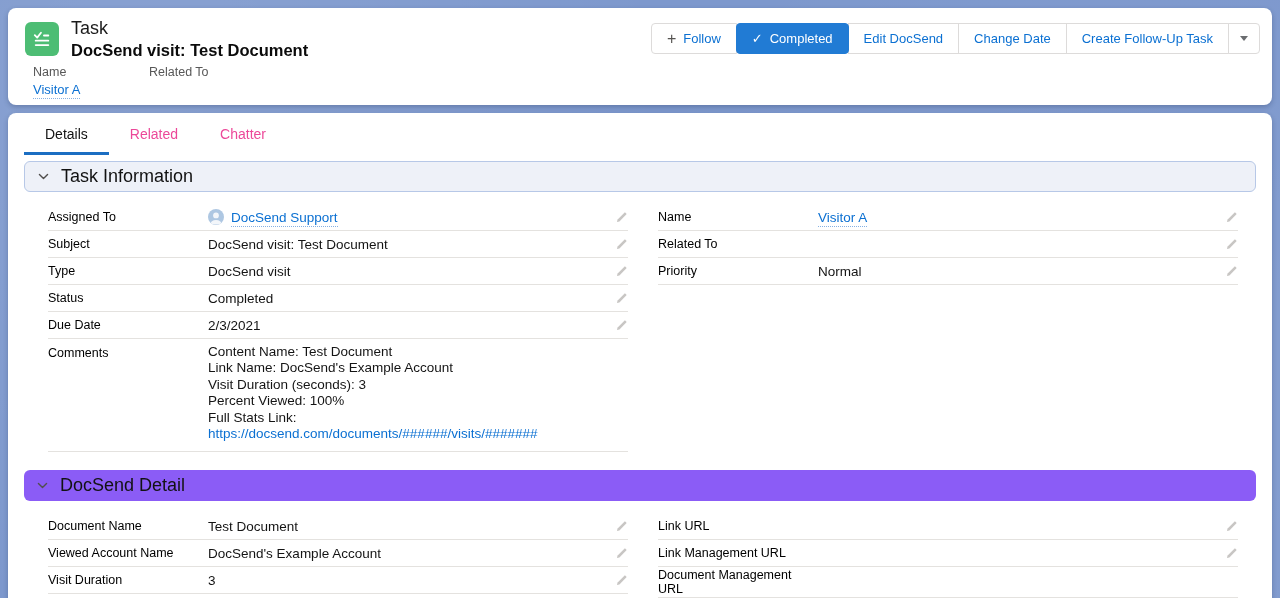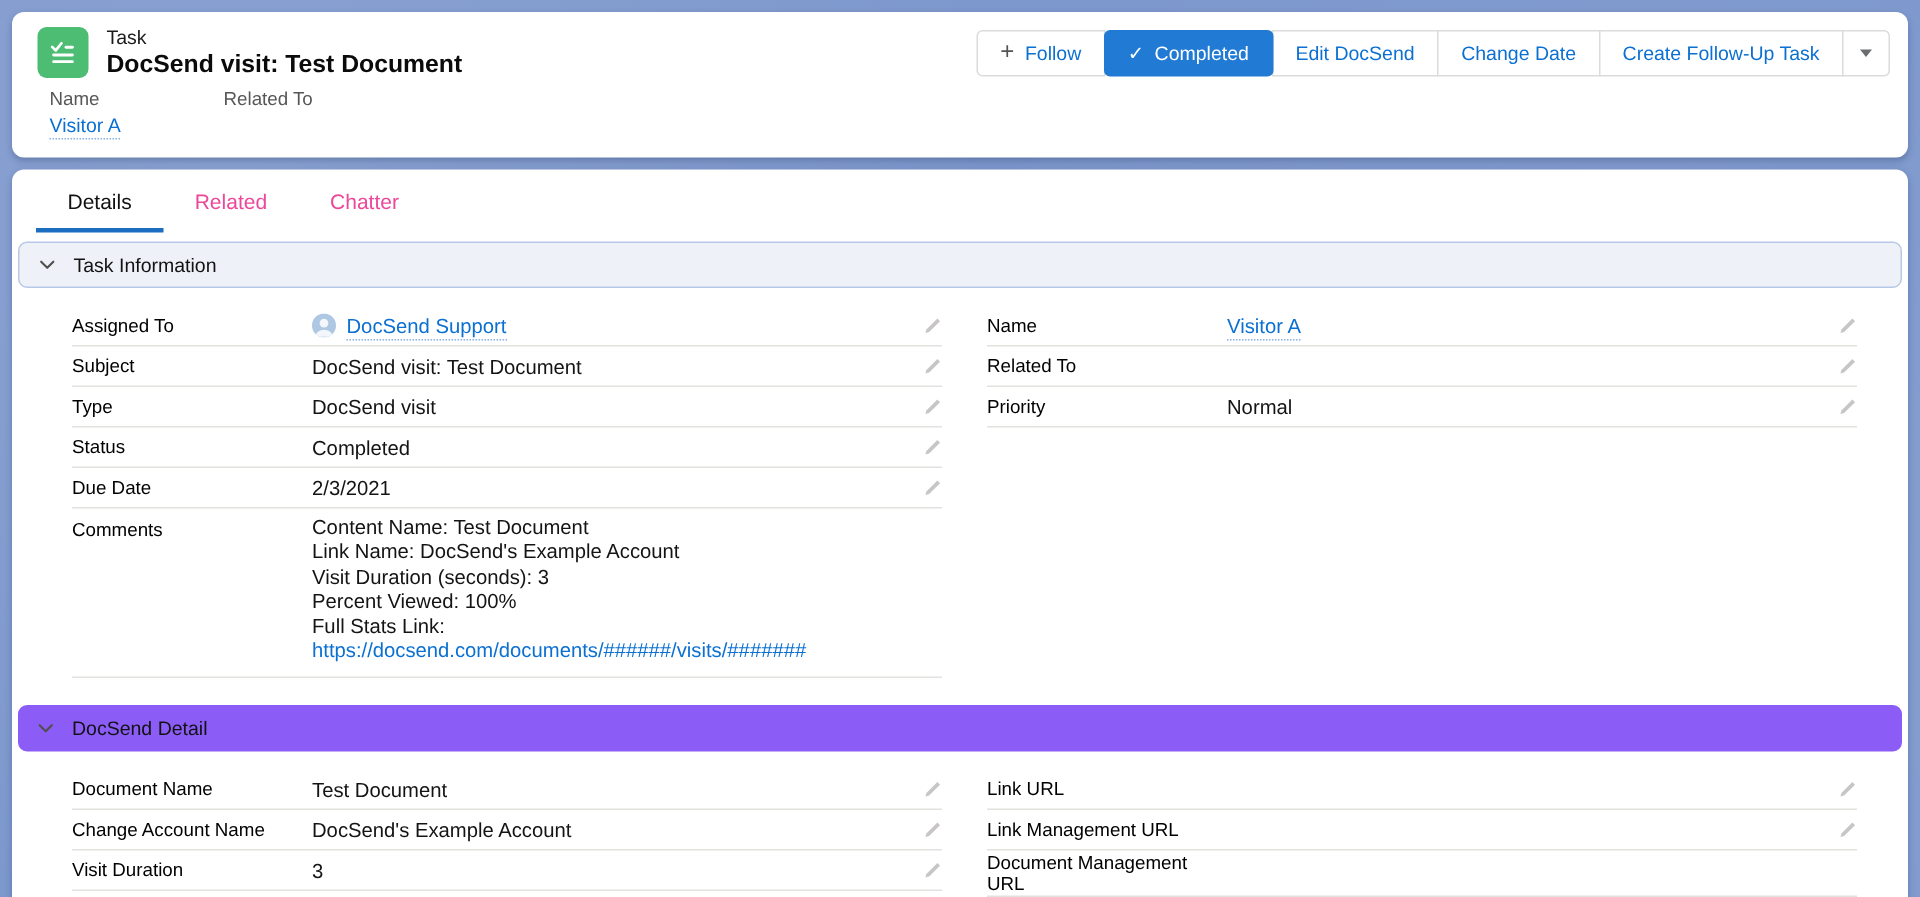--- a/index.html
+++ b/index.html
@@ -20,21 +20,21 @@
   #highlights { top:8px; height:97px; }
   #main { top:113px; height:492px; }
 
   
   .hp-top { display:flex; align-items:center; padding:9px 12px 2px 17px; }
   .entity-icon {
     width:34px; height:34px; border-radius:6px; background:#4dbd74;
     display:flex; align-items:center; justify-content:center; flex-shrink:0;
   }
   .hp-titles { margin-left:12px; line-height:1.25; }
-  .entity-label { font-size:13px; color:#1b1b1b; }
+  .entity-label { font-size:18px; color:#1b1b1b; }
   .page-title { font-size:16.5px; font-weight:bold; color:#0b0b0b; }
   .actions { margin-left:auto; display:flex; align-items:center; }
   .btn {
     height:31px; padding:0 15px; background:#fff; border:1px solid #dddbda;
     color:#0b70d2; font-size:13px; font-family:inherit; display:flex; align-items:center;
     gap:7px; margin-left:-1px; cursor:pointer; white-space:nowrap;
   }
   .btn:first-child { border-radius:4px 0 0 4px; margin-left:0; }
   .btn:last-child { border-radius:0 4px 4px 0; }
   .btn.brand { background:#217bd4; border-color:#217bd4; color:#fff; border-radius:4px; position:relative; z-index:1; }
@@ -52,22 +52,22 @@
   
   .tabbar { display:flex; height:42px; padding-left:16px; }
   .tab {
     display:flex; align-items:center; padding:0 21px; font-size:14px; color:#ec4899;
     border-bottom:3px solid transparent; cursor:pointer; margin-top:2px;
   }
   .tab.active { font-weight:normal; border-bottom-color:#1b6ec2; color:#111; }
 
   
   .sec-head {
-    margin:6px 4px 12px; height:31px; display:flex; align-items:center; gap:11px;
-    padding:0 12px; font-size:13px; color:#121212; border-radius:6px; cursor:pointer;
+    margin:6px 16px 12px; height:31px; display:flex; align-items:center; gap:11px;
+    padding:0 12px; font-size:18px; color:#121212; border-radius:6px; cursor:pointer;
   }
   .sec-head.blue { background:#eef1f8; border:1px solid #b7c8e7; }
   .sec-head.gray { background:#8b5cf6; margin-top:18px; }
 
   
   .fields { display:flex; gap:30px; padding:0 34px 0 40px; }
   .fcol { flex:1; min-width:0; }
   .frow {
     display:flex; align-items:center; min-height:27px;
     border-bottom:1px solid #e4e2df; padding:1px 0;
@@ -260,21 +260,21 @@
         <div class="frow">
           <span class="flabel">Document Name</span>
           <span class="fvalue">Test Document</span>
           <span class="pencil">
             <svg width="13" height="13" viewBox="0 0 16 16">
               <path d="M12.2 1.6l2.2 2.2-9 9-3 .8.8-3z" fill="#c8c6c4"></path>
             </svg>
           </span>
         </div>
         <div class="frow">
-          <span class="flabel">Change Account Name</span>
+          <span class="flabel">Viewed Account Name</span>
           <span class="fvalue">DocSend's Example Account</span>
           <span class="pencil">
             <svg width="13" height="13" viewBox="0 0 16 16">
               <path d="M12.2 1.6l2.2 2.2-9 9-3 .8.8-3z" fill="#c8c6c4"></path>
             </svg>
           </span>
         </div>
         <div class="frow">
           <span class="flabel">Visit Duration</span>
           <span class="fvalue">3</span>

